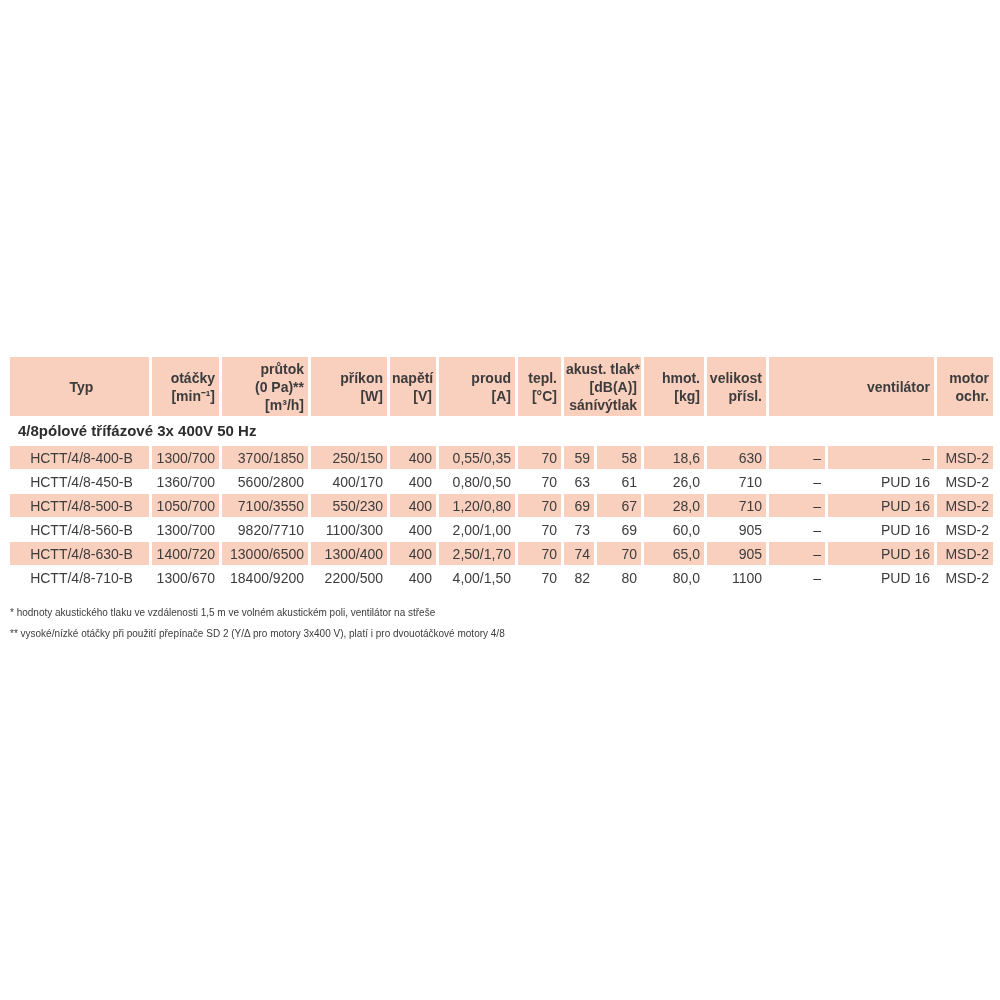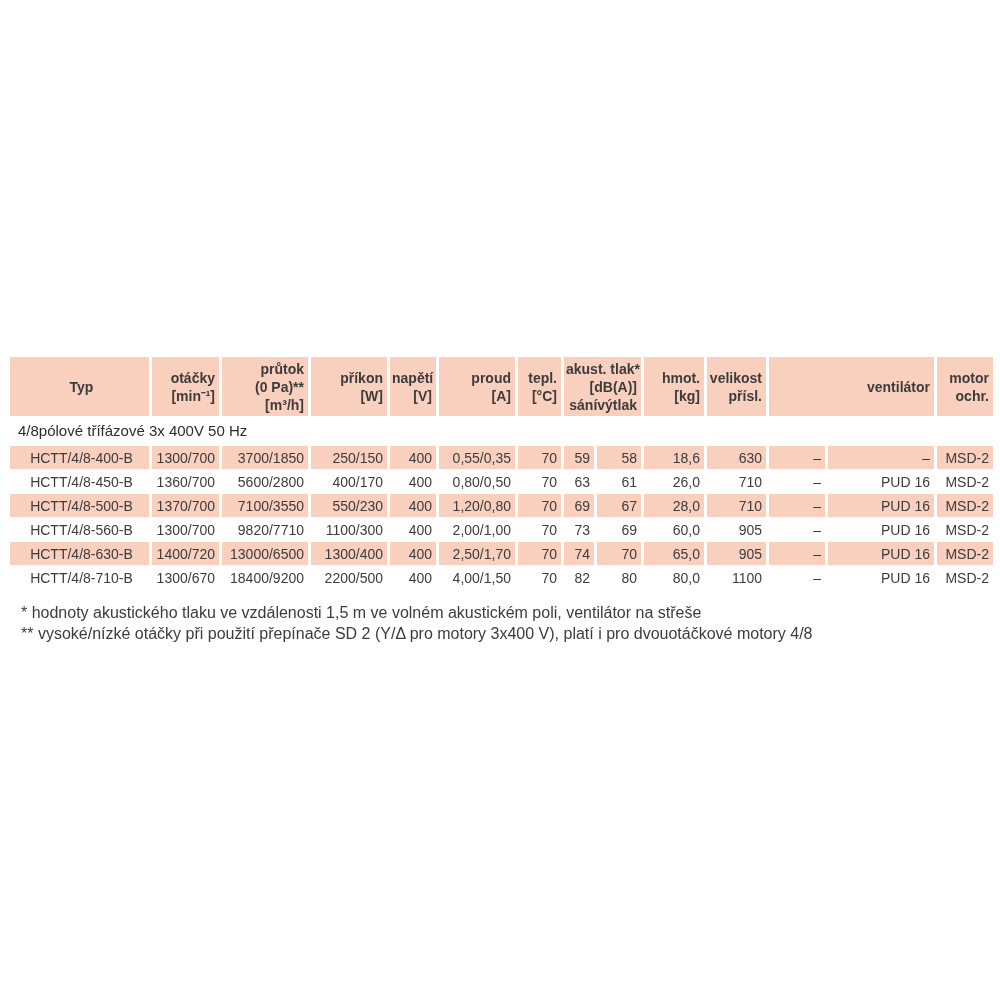--- a/index.html
+++ b/index.html
@@ -36,34 +36,34 @@
   }
   thead th { font-weight: bold; height: 59px; }
   th.c-typ, td.c-typ { text-align: center; padding-left: 8px; }
   .hl { display: block; }
   .hl-split { display: flex; justify-content: flex-end; padding-left: 1px; }
   .hl-split span { flex: 0 0 auto; }
 
   tr.section-row td {
     background: #ffffff;
     text-align: left;
-    font-weight: normal;
+    font-weight: bold;
     font-size: 15px;
     color: #2d2d2d;
     height: 28px;
     padding-left: 8px;
     vertical-align: middle;
   }
   tbody.data tr td { height: 23px; }
   tbody.data tr:nth-child(even) td { background: #ffffff; }
 
   .footnotes {
     position: absolute;
-    left: 21px; top: 602px;
-    font-size: 16px;
+    left: 10px; top: 602px;
+    font-size: 10px;
     line-height: 21px;
     color: var(--text);
   }
 </style>
 </head>
 <body>
 
 <div class="page">
 
   <div class="table-wrap">
@@ -172,21 +172,21 @@
       <td>63</td>
       <td>61</td>
       <td>26,0</td>
       <td>710</td>
       <td>–</td>
       <td>PUD 16</td>
       <td>MSD-2</td>
     </tr>
           <tr>
       <td class="c-typ">HCTT/4/8-500-B</td>
-      <td>1370/700</td>
+      <td>1050/700</td>
       <td>7100/3550</td>
       <td>550/230</td>
       <td>400</td>
       <td>1,20/0,80</td>
       <td>70</td>
       <td>69</td>
       <td>67</td>
       <td>28,0</td>
       <td>710</td>
       <td>–</td>

